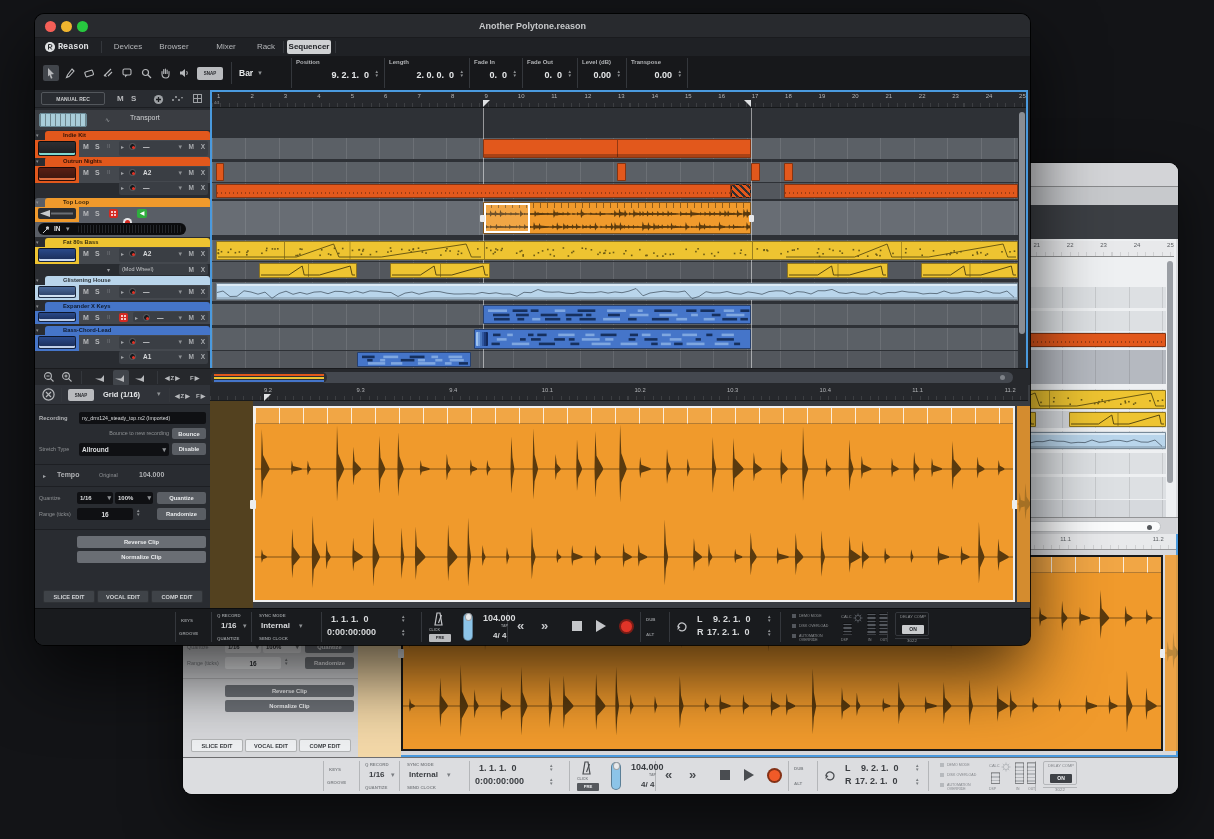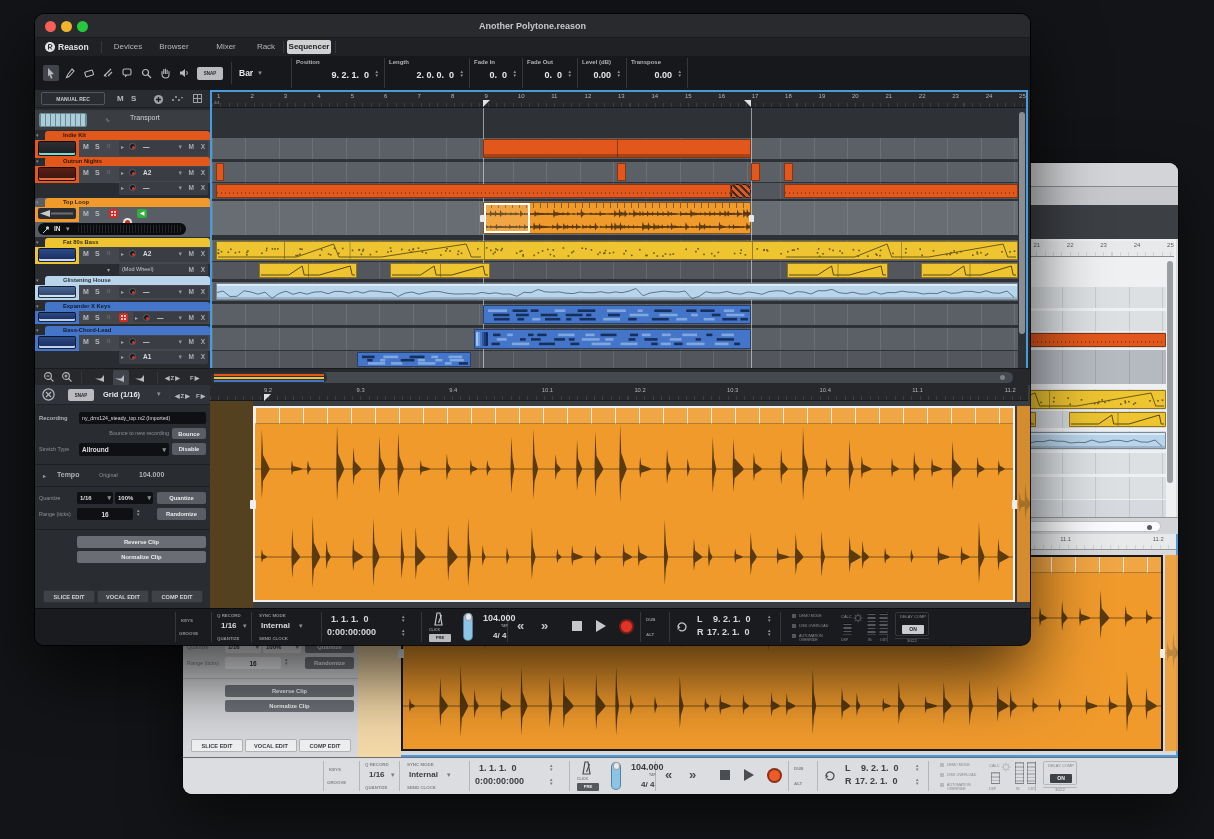--- a/index.html
+++ b/index.html
@@ -26,21 +26,21 @@
  --transport:#dcdde0;--t-label:#83868a;--t-value:#3a3d41;--t-glyph:#4a4d51;--t-div:#b4b6b9;
  --scroll-track:#fafbfc;--scroll-thumb:#9a9ea4;--editor-bg:#d8d9dc;--clip-border:#1a1a1a;
  --wave-margin:#f3d8a8;--seq-border:transparent;--ed-border:#4a9ade;--row:#c9cccf;--sub:#bfc2c6;
  --meter:#b6b9bd;--snapbg:#55585d;--snaptext:#eceef0;}
 .titlebar{background:var(--titlebar);border-bottom:1px solid rgba(0,0,0,.35);}
 .tl{width:11px;height:11px;border-radius:50%;}
 .title{width:100%;text-align:center;font-size:9px;font-weight:bold;color:var(--title-text);}
 .navbar{background:var(--navbar);}
 .navtab{font-size:8px;color:var(--tab-text);line-height:14px;text-align:center;}
 .navtab.active{background:#cfd1d3;color:#202226;border-radius:2px;font-weight:bold;}
-.brand{font-size:8.5px;font-weight:bold;color:#dfe1e3;}
+.brand{font-size:8.5px;font-weight:bold;color:#dfe1e3;font-family:Liberation Mono, monospace;}
 .toolbarc{background:var(--toolbar);}
 .tool{width:16px;height:16px;border-radius:2px;color:var(--tool-icon);display:flex;align-items:center;justify-content:center;}
 .tool.sel{background:#41454b;}
 .snapbtn{background:var(--snapbg);color:var(--snaptext);font-size:4.5px;font-weight:bold;text-align:center;border-radius:2px;display:flex;align-items:center;justify-content:center;}
 .flabel{font-size:6px;font-weight:bold;color:var(--lbl);white-space:pre;}
 .fval{font-size:9px;font-weight:bold;color:var(--val);white-space:pre;}
 .stepper{color:var(--dim);font-size:4.5px;line-height:4px;text-align:center;}
 .caret::before{content:"▾";}
 .caret{color:var(--dim);font-size:7px;}
 .vdiv{width:1px;background:var(--t-div);}

